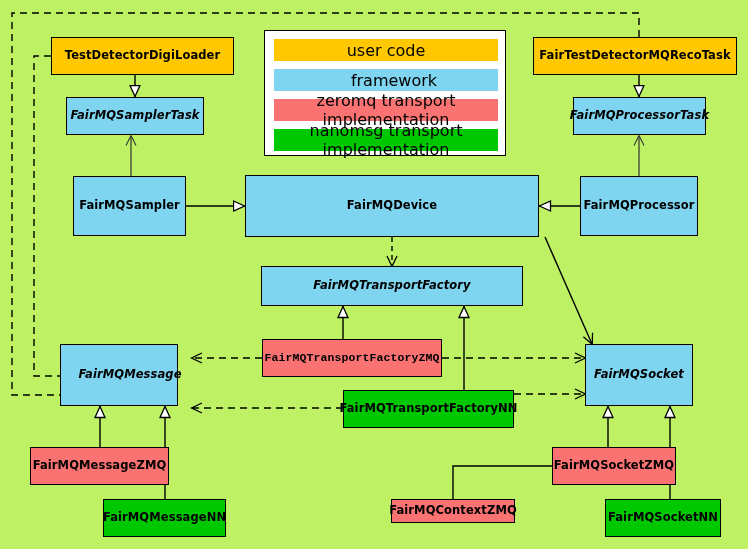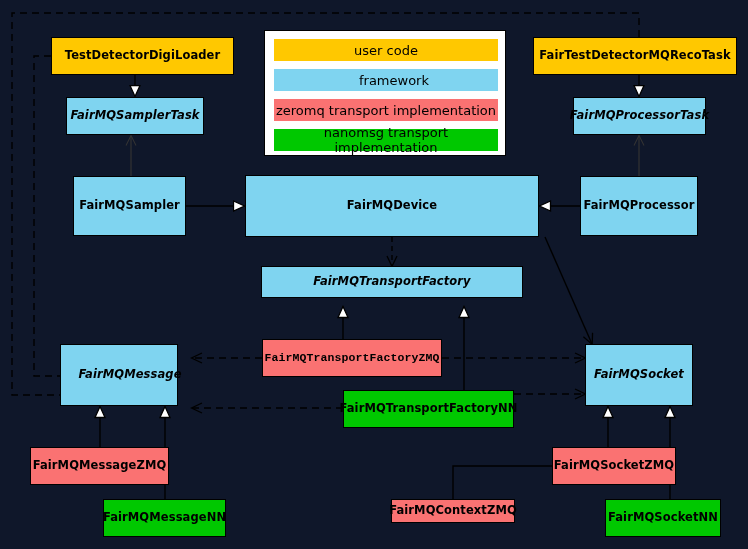--- a/index.html
+++ b/index.html
@@ -4,21 +4,21 @@
 <style>
   html, body {
     margin: 0;
     padding: 0;
     background: #ffffff;
   }
   #diagram-root {
     position: relative;
     width: 748px;
     height: 549px;
-    background: #0f172a;
+    background: #bef264;
     font-family: "DejaVu Sans", "Liberation Sans", sans-serif;
     overflow: hidden;
   }
   svg#edges {
     position: absolute;
     left: 0; top: 0;
     width: 748px;
     height: 549px;
   }
   .node {
@@ -46,21 +46,21 @@
     background: #ffffff;
     z-index: 6;
     padding: 0;
   }
   .legend-row {
     position: absolute;
     box-sizing: border-box;
     display: flex;
     align-items: center;
     justify-content: center;
-    font-size: 13px;
+    font-size: 16px;
     font-weight: normal;
     color: #000000;
     text-align: center;
   }
 </style>
 </head>
 <body>
 
 <div id="diagram-root">
 
@@ -147,21 +147,21 @@
   </div>
 
   <div class="node" style="left:245px; top:175px; width:294px; height:62px; background:#7FD4F0;">
     <span>FairMQDevice</span>
   </div>
 
   <div class="node" style="left:580px; top:176px; width:118px; height:60px; background:#7FD4F0;">
     <span>FairMQProcessor</span>
   </div>
 
-  <div class="node abstract" style="left:261px; top:266px; width:262px; height:32px; background:#7FD4F0;">
+  <div class="node abstract" style="left:261px; top:266px; width:262px; height:40px; background:#7FD4F0;">
     <span>FairMQTransportFactory</span>
   </div>
 
   <div class="node" style="left:262px; top:339px; width:180px; height:38px; background:#FA7272;font-family:Liberation Mono, monospace;">
     <span>FairMQTransportFactoryZMQ</span>
   </div>
 
   <div class="node" style="left:343px; top:390px; width:171px; height:38px; background:#00C800;">
     <span>FairMQTransportFactoryNN</span>
   </div>

